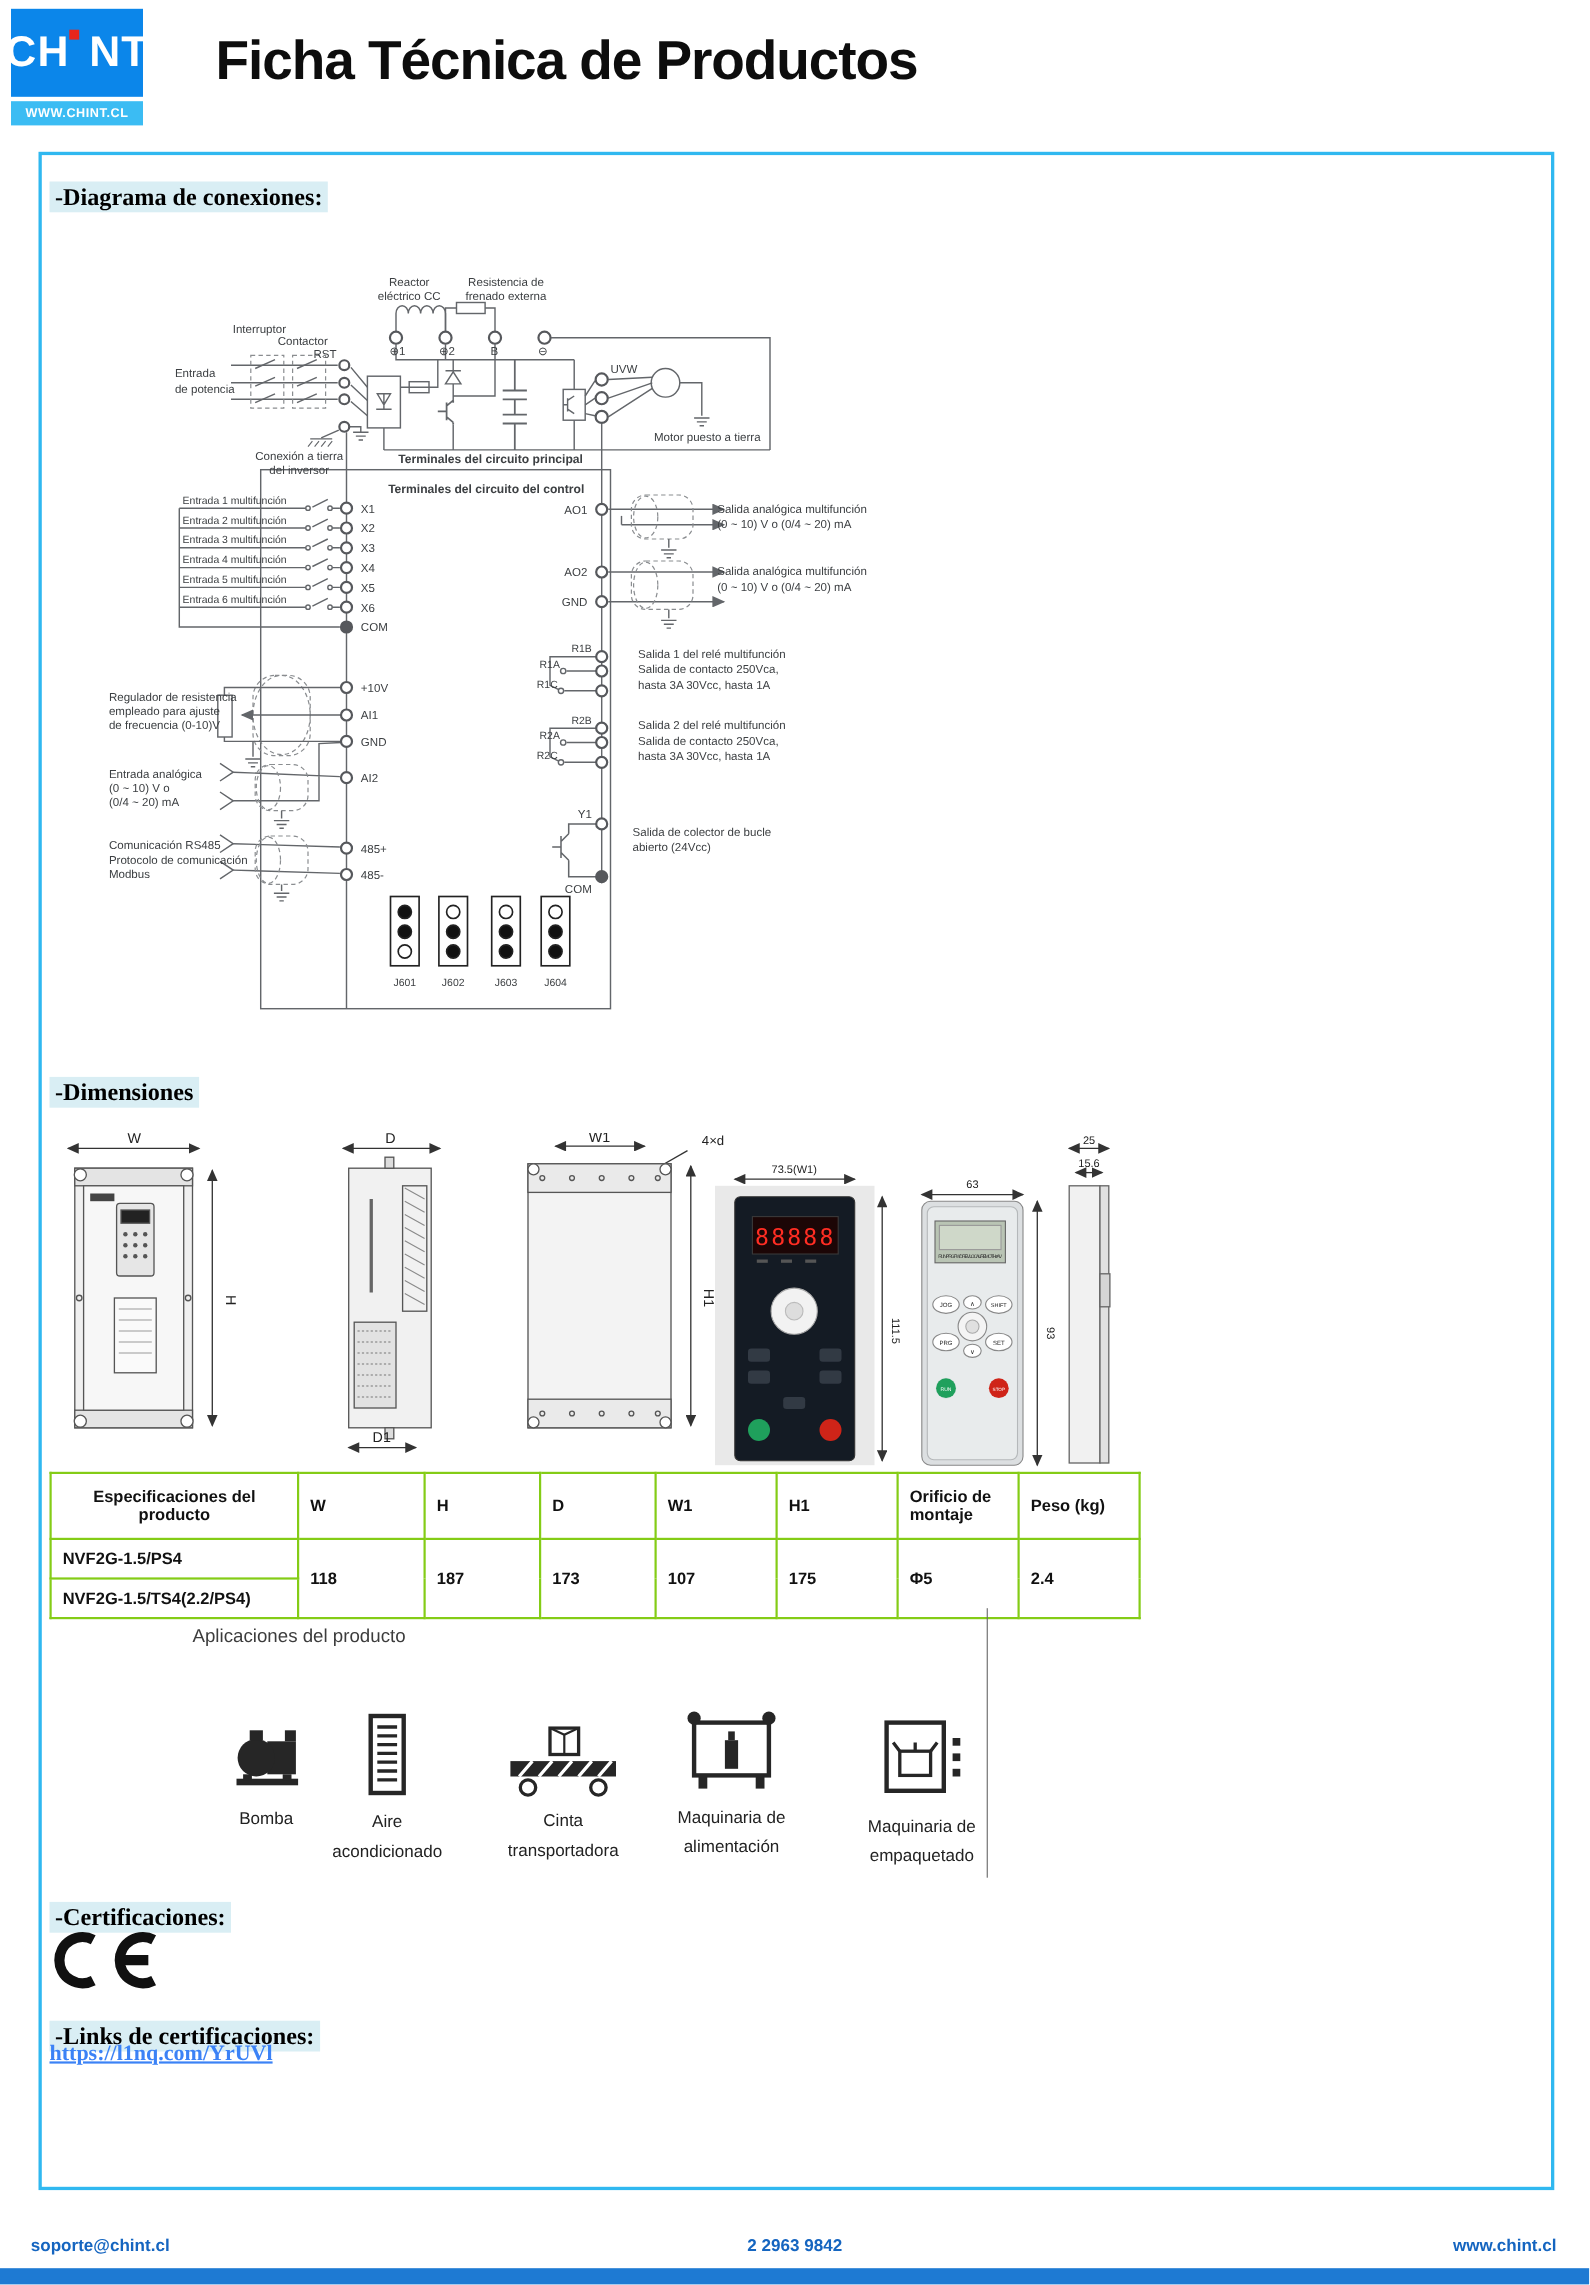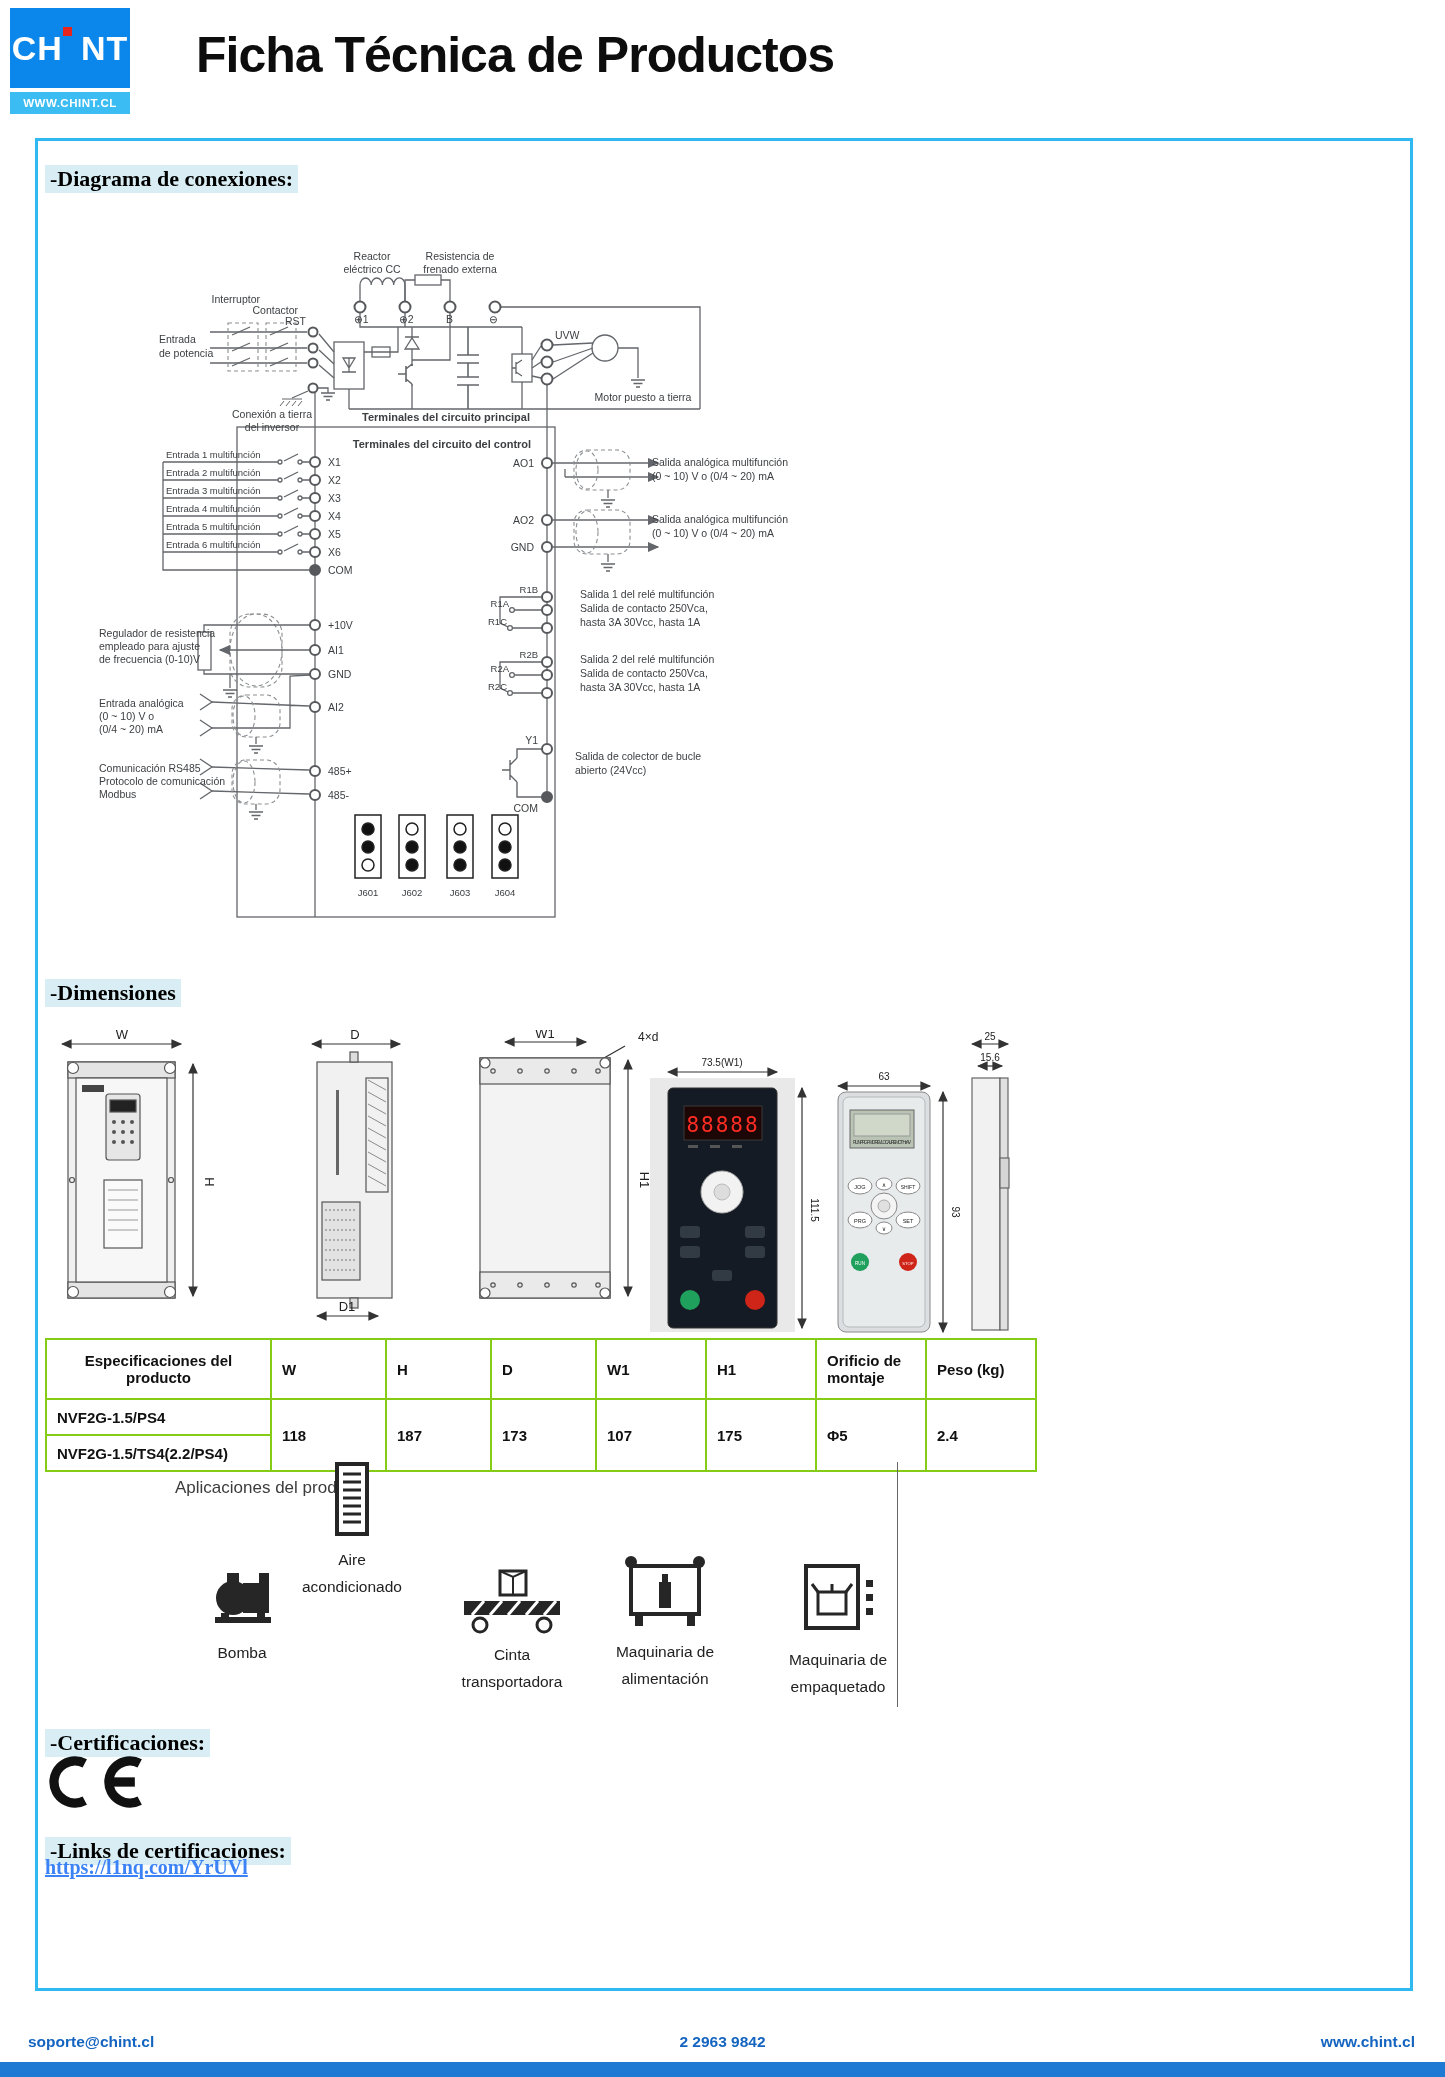--- a/index.html
+++ b/index.html
@@ -1,20 +1,20 @@
 <!DOCTYPE html>
 <html><head>
 <meta charset="utf-8">
 <style>
   html,body{margin:0;padding:0;background:#fff;}
   #page{position:relative;width:1445px;height:2077px;background:#fff;font-family:"Liberation Sans",sans-serif;overflow:hidden;}
   .abs{position:absolute;}
   .hd{font-family:"Liberation Serif",serif;font-weight:bold;font-size:22px;color:#000;background:#d9eef4;padding:1px 5px;white-space:nowrap;margin-top:13px;}
   #logo-box{left:10px;top:8px;width:120px;height:80px;background:#0b86ea;display:flex;align-items:center;justify-content:center;}
-  #logo-text{color:#fff;font-weight:bold;font-size:34px;letter-spacing:1px;display:flex;gap:18px;}
+  #logo-text{color:#fff;font-weight:bold;font-size:39px;letter-spacing:1px;display:flex;gap:18px;}
   #logo-dot{left:63px;top:27px;width:9px;height:9px;background:#e8251c;}
   #logo-site{left:10px;top:92px;width:120px;height:22px;background:#3bbcf3;color:#fff;font-size:11.5px;font-weight:bold;letter-spacing:.5px;display:flex;align-items:center;justify-content:center;}
   #page-title{left:196px;top:26px;font-size:50px;font-weight:bold;color:#0d0d0d;letter-spacing:-1px;}
   #content-box{left:35px;top:138px;width:1372px;height:1847px;border:3px solid #30b8f0;}
   svg{font-family:"Liberation Sans",sans-serif;}
   .wires{stroke:#63666a;stroke-width:1.3;fill:none;}
   .txt text{fill:#3d4043;stroke:none;font-size:10.5px;}
   .term{fill:#fff;stroke:#56585c;stroke-width:2;}
   .termf{fill:#56585c;stroke:#56585c;stroke-width:2;}
   .dsh{stroke:#8a8d90;stroke-width:1.1;stroke-dasharray:4 3;fill:none;}
@@ -519,21 +519,21 @@
       <rect x="20" y="8" width="12" height="9" fill="#262626"></rect>
       <rect x="52" y="8" width="10" height="10" fill="#262626"></rect>
       <rect x="8" y="52" width="56" height="6" fill="#262626"></rect>
       <rect x="14" y="48" width="8" height="6" fill="#262626"></rect>
         <rect x="50" y="48" width="8" height="6" fill="#262626"></rect>
     </svg>
     <div class="app-lb">Bomba</div>
     <div class="app-lb"></div>
   </div>
 
-  <div class="app" style="left:292px;top:1460px;width:120px;">
+  <div class="app" style="left:292px;top:1556px;width:120px;">
     <svg width="80" height="82" viewBox="0 0 80 82">
       <rect x="25" y="4" width="30" height="70" fill="#fff" stroke="#262626" stroke-width="4"></rect>
       <path d="M31,14 h18 M31,22 h18 M31,30 h18 M31,38 h18 M31,46 h18 M31,54 h18 M31,62 h18" stroke="#262626" stroke-width="3"></path>
     </svg>
     <div class="app-lb">Aire</div>
     <div class="app-lb">acondicionado</div>
   </div>
 
   <div class="app" style="left:447px;top:1565px;width:130px;">
     <svg width="112" height="72" viewBox="0 0 112 72">

